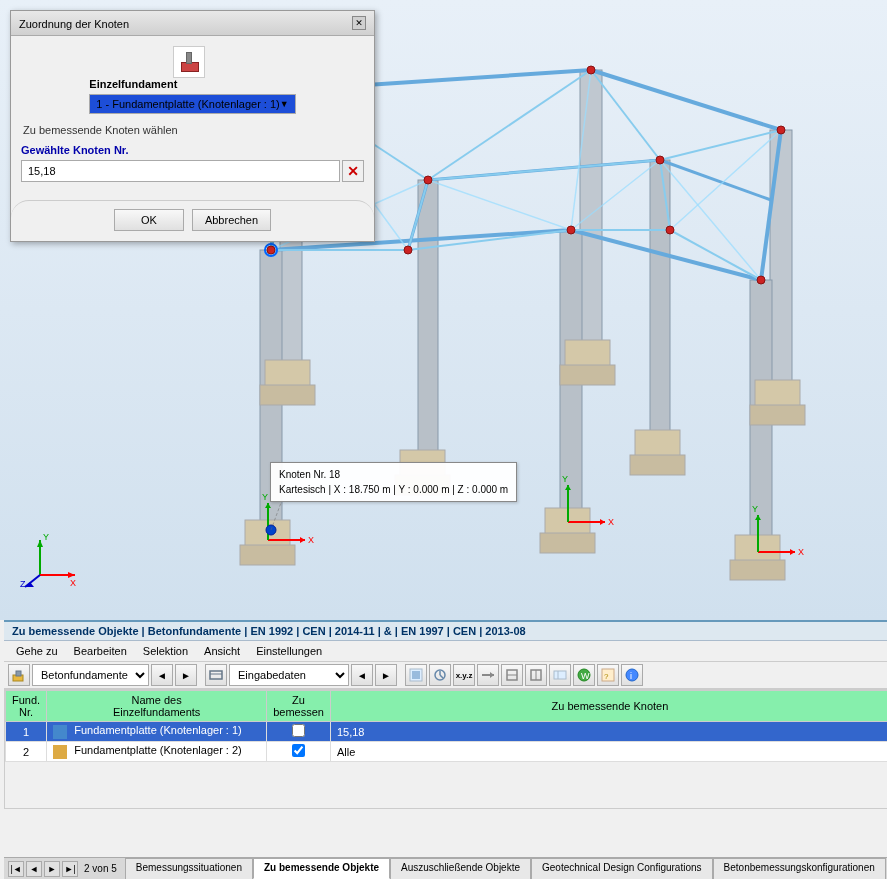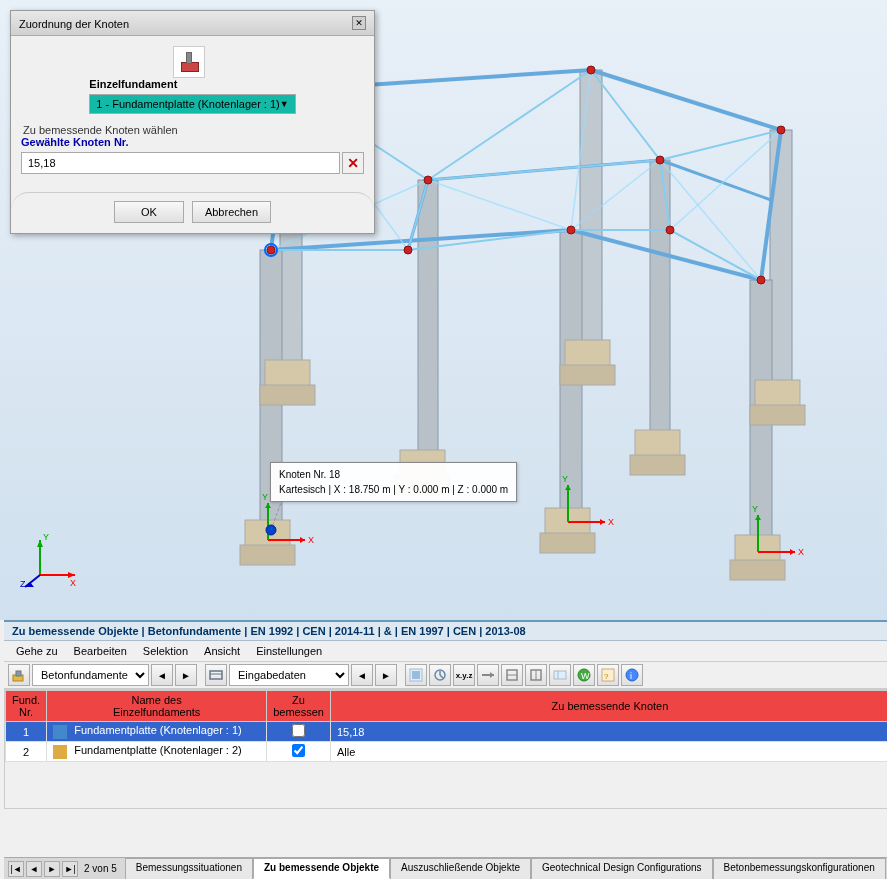--- a/index.html
+++ b/index.html
@@ -65,29 +65,30 @@
       content: '';
       position: absolute;
       bottom: 8px; left: 7px;
       width: 4px; height: 10px;
       background: #888;
       border: 1px solid #666;
     }
     .dropdown-row {
       display: flex;
       align-items: center;
-      background: #14b8a6;
+      background: #1d4ed8;
       border: 1px solid #aaa;
       padding: 3px 6px;
       margin-bottom: 4px;
       font-size: 11px;
     }
     .help-text {
       font-size: 11px;
       color: #333;
+      margin-bottom: 8px;
       padding-left: 2px;
     }
     .label-bold {
       font-weight: bold;
       font-size: 11px;
       color: #0000aa;
       margin-bottom: 4px;
     }
     .input-row {
       display: flex;
@@ -224,21 +225,21 @@
     }
 
     
     .data-table {
       width: 100%;
       border-collapse: collapse;
       font-size: 11px;
       background: #fff;
     }
     .data-table th {
-      background: #ef4444;
+      background: #86efac;
       border: 1px solid #ccc;
       padding: 3px 6px;
       text-align: center;
       font-weight: normal;
     }
     .data-table td {
       border: 1px solid #ddd;
       padding: 2px 6px;
       white-space: nowrap;
     }

